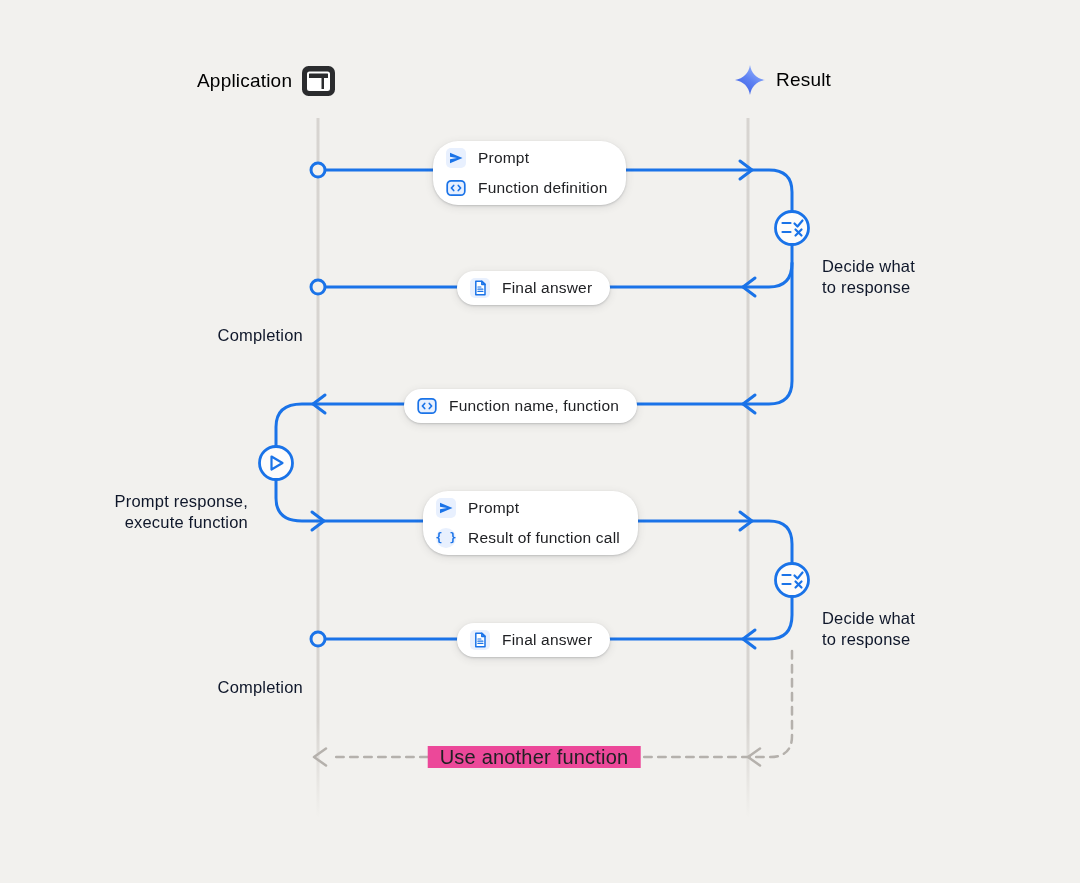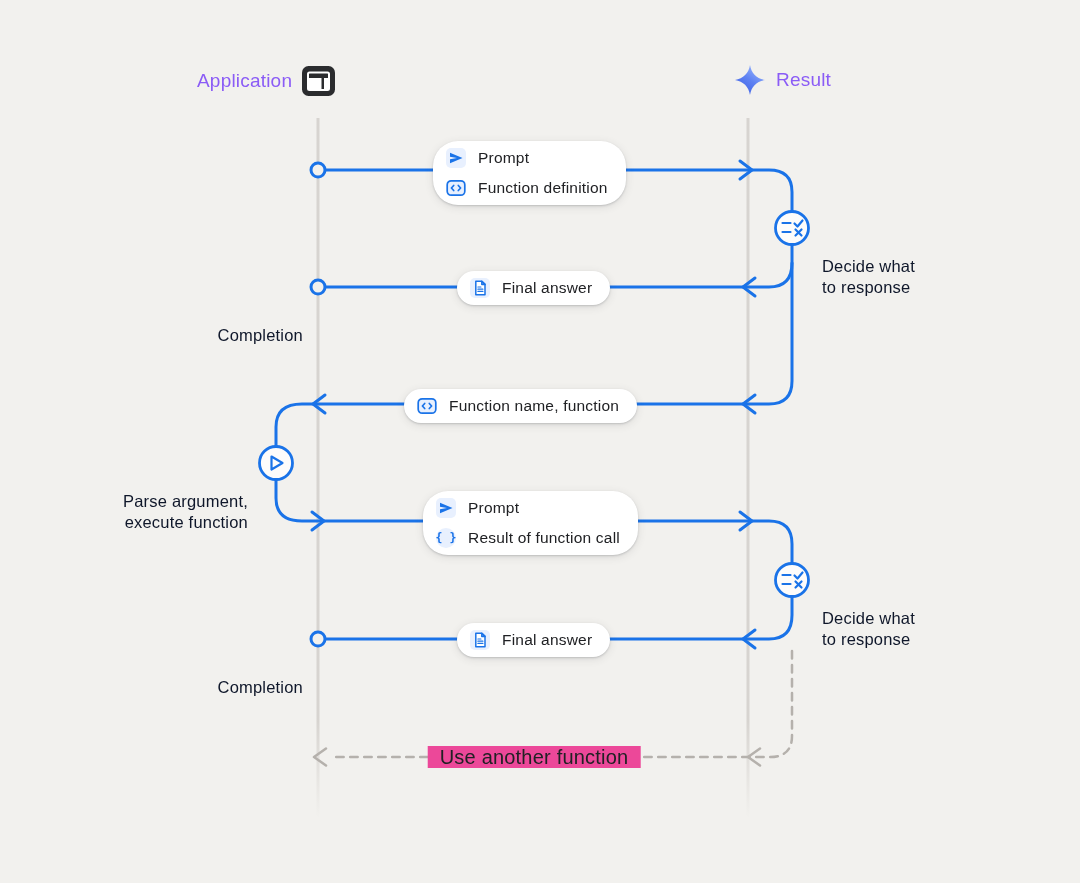--- a/index.html
+++ b/index.html
@@ -24,21 +24,21 @@
   .pill.single{height:32px;}
   .pill.double{height:62px;}
   
   .note{
     position:absolute;z-index:4;font-size:16.5px;font-weight:500;
     color:#0f172a;line-height:20.5px;white-space:nowrap;letter-spacing:.2px;margin-top:48px;
   }
   .note.right-align{text-align:right;}
   .actor{
     position:absolute;z-index:4;display:flex;align-items:center;gap:10px;
-    font-size:19px;font-weight:500;color:#8b5cf6;letter-spacing:.2px;white-space:nowrap;
+    font-size:19px;font-weight:500;color:#000000;letter-spacing:.2px;white-space:nowrap;
   }
   .dark-note{
     position:absolute;z-index:4;font-size:20px;font-weight:500;color:#202124;
     background:#ec4899;padding:0 12px;white-space:nowrap;transform:translateX(-50%);
     line-height:22px;letter-spacing:.2px;
   }
 </style>
 </head>
 <body>
 
@@ -206,21 +206,21 @@
   </div>
 
   <div class="note right-align" style="right:777px;top:277px;">Completion</div>
 
   <div class="note" style="left:822px;top:208px;">
     <div>Decide what</div>
     <div>to response</div>
   </div>
 
   <div class="note right-align" style="right:832px;top:443px;">
-    <div>Parse argument,</div>
+    <div>Prompt response,</div>
     <div>execute function</div>
   </div>
 
   <div class="note" style="left:822px;top:560px;">
     <div>Decide what</div>
     <div>to response</div>
   </div>
 
   <div class="note right-align" style="right:777px;top:629px;">Completion</div>
 

